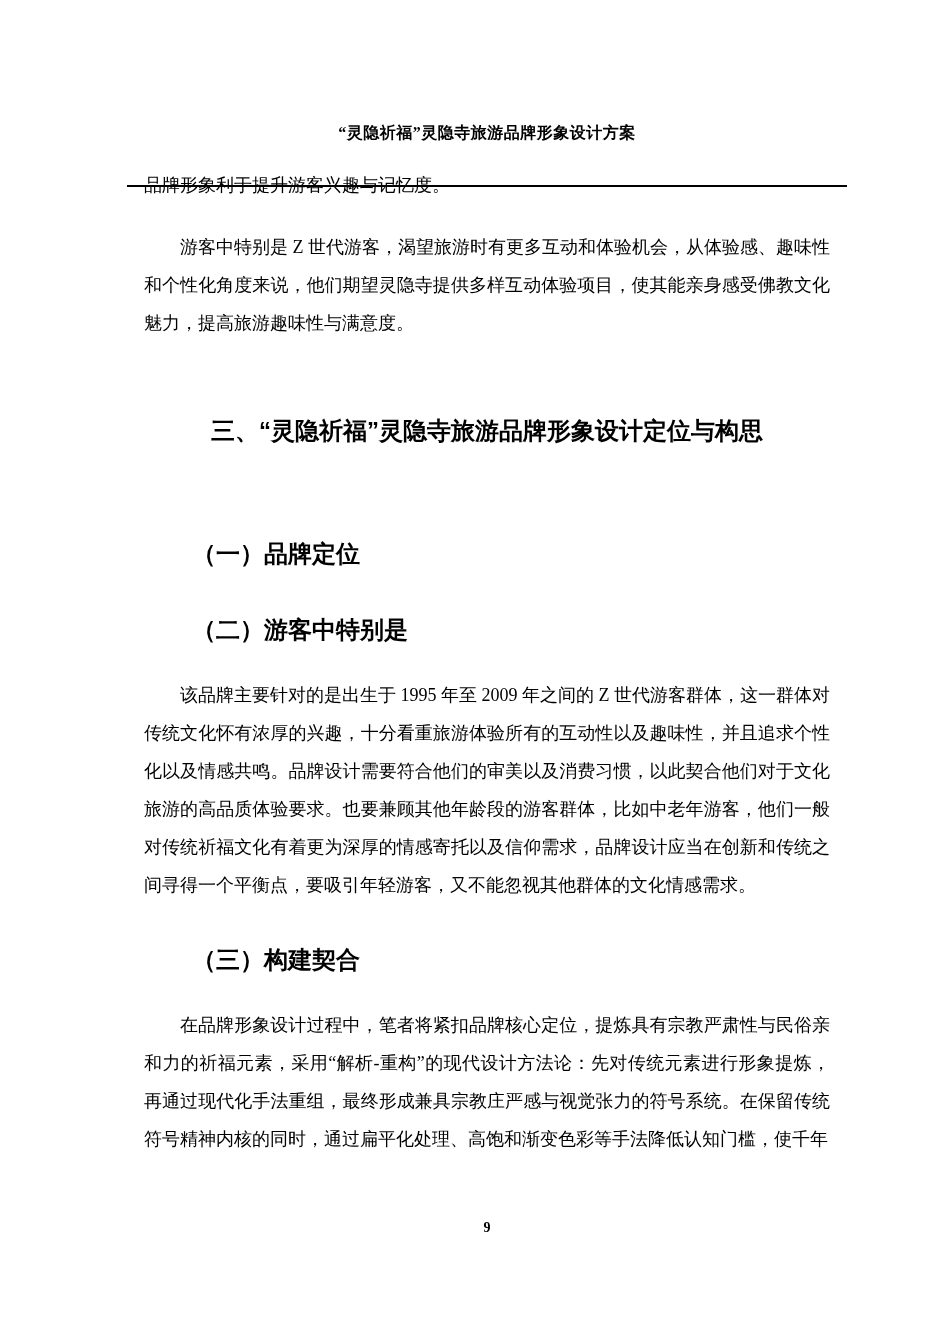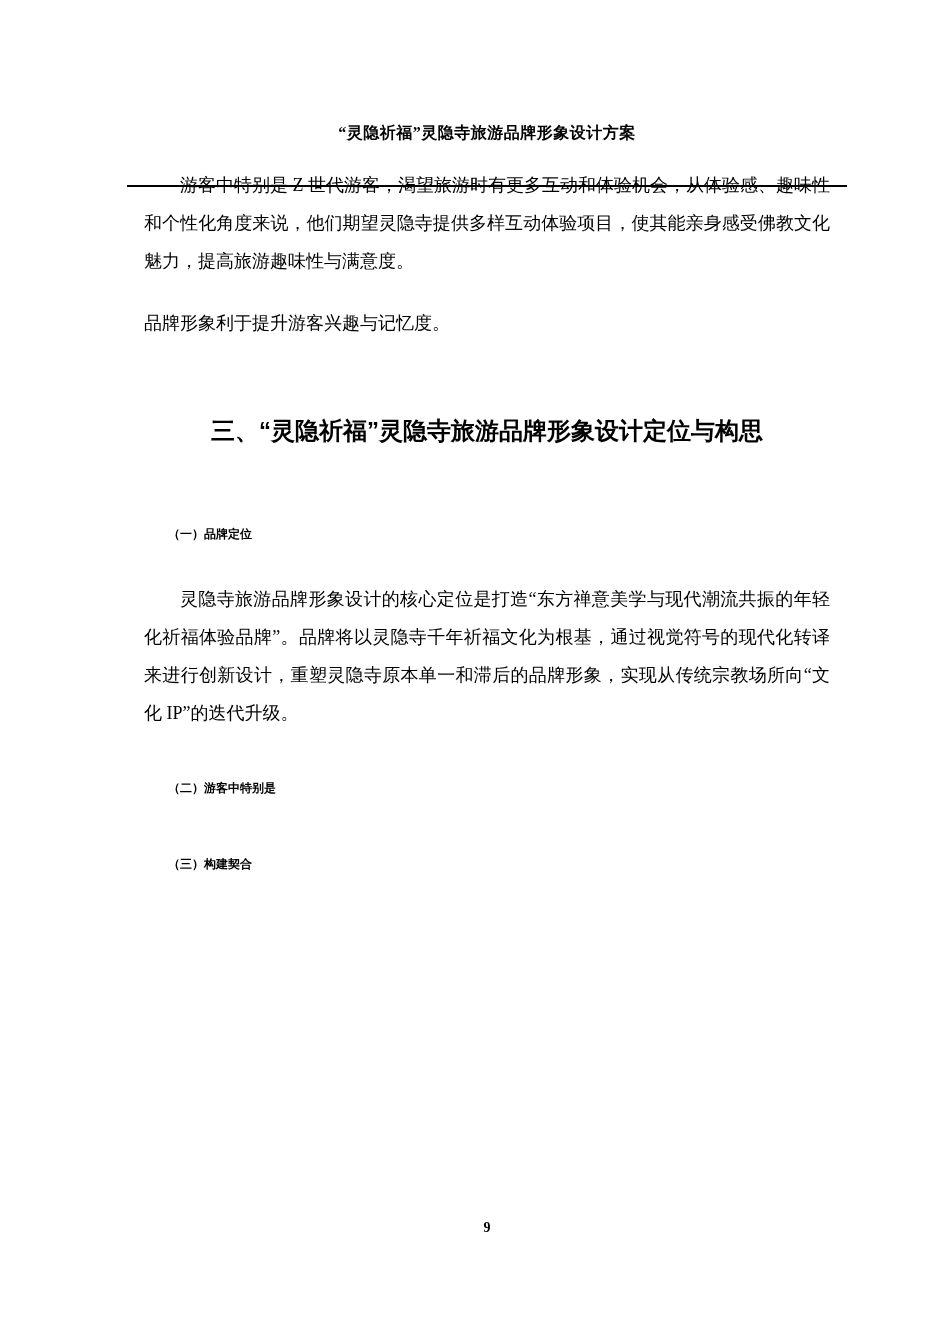--- a/index.html
+++ b/index.html
@@ -53,26 +53,26 @@
   .par.indent {
     text-indent: 2em;
   }
   .section-heading {
     font-family: "Liberation Sans", "DejaVu Sans", sans-serif;
     font-weight: bold;
     font-size: 24px;
     line-height: 42px;
     text-align: center;
     margin-top: 44px;
-    margin-bottom: 38px;
+    margin-bottom: 58px;
   }
   .sub-heading {
     font-family: "Liberation Sans", "DejaVu Sans", sans-serif;
     font-weight: bold;
-    font-size: 12px;
+    font-size: 24px;
     line-height: 40px;
     text-indent: 2em;
     margin-top: 12px;
     margin-bottom: 2px;
   }
   .page-footer {
     position: absolute;
     bottom: 96px;
     left: 0;
     right: 0;
@@ -89,36 +89,37 @@
 
 <div class="page">
 
   <header class="doc-header">
     <div class="doc-header-title">“灵隐祈福”灵隐寺旅游品牌形象设计方案</div>
     <div class="doc-header-rule"></div>
   </header>
 
   <main class="doc-body">
 
+    <p class="par">品牌形象利于提升游客兴趣与记忆度。</p>
+
     <p class="par indent">游客中特别是 Z 世代游客，渴望旅游时有更多互动和体验机会，从体验感、趣味性和个性化角度来说，他们期望灵隐寺提供多样互动体验项目，使其能亲身感受佛教文化魅力，提高旅游趣味性与满意度。</p>
-
-    <p class="par">品牌形象利于提升游客兴趣与记忆度。</p>
 
 
     <h1 class="section-heading">三、“灵隐祈福”灵隐寺旅游品牌形象设计定位与构思</h1>
 
     <h2 class="sub-heading">（一）品牌定位</h2>
 
-    <p class="par indent">灵隐寺旅游品牌形象设计的核心定位是打造“东方禅意美学与现代潮流共振的年轻化祈福体验品牌”。品牌将以灵隐寺千年祈福文化为根基，通过视觉符号的现代化转译来进行创新设计，重塑灵隐寺原本单一和滞后的品牌形象，实现从传统宗教场所向“文化 IP”的迭代升级。</p>
 
     <h2 class="sub-heading">（二）游客中特别是</h2>
 
+    <p class="par indent">该品牌主要针对的是出生于 1995 年至 2009 年之间的 Z 世代游客群体，这一群体对传统文化怀有浓厚的兴趣，十分看重旅游体验所有的互动性以及趣味性，并且追求个性化以及情感共鸣。品牌设计需要符合他们的审美以及消费习惯，以此契合他们对于文化旅游的高品质体验要求。也要兼顾其他年龄段的游客群体，比如中老年游客，他们一般对传统祈福文化有着更为深厚的情感寄托以及信仰需求，品牌设计应当在创新和传统之间寻得一个平衡点，要吸引年轻游客，又不能忽视其他群体的文化情感需求。</p>
 
     <h2 class="sub-heading">（三）构建契合</h2>
 
+    <p class="par indent">在品牌形象设计过程中，笔者将紧扣品牌核心定位，提炼具有宗教严肃性与民俗亲和力的祈福元素，采用“解析-重构”的现代设计方法论：先对传统元素进行形象提炼，再通过现代化手法重组，最终形成兼具宗教庄严感与视觉张力的符号系统。在保留传统符号精神内核的同时，通过扁平化处理、高饱和渐变色彩等手法降低认知门槛，使千年</p>
 
   </main>
 
   <footer class="page-footer">
     <div class="page-number">9</div>
   </footer>
 
 </div>
 
 </body></html>

